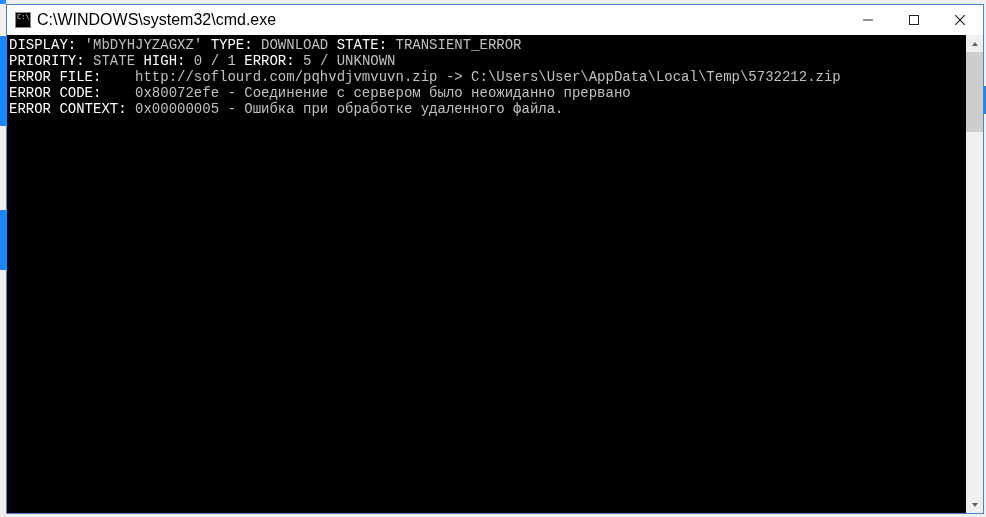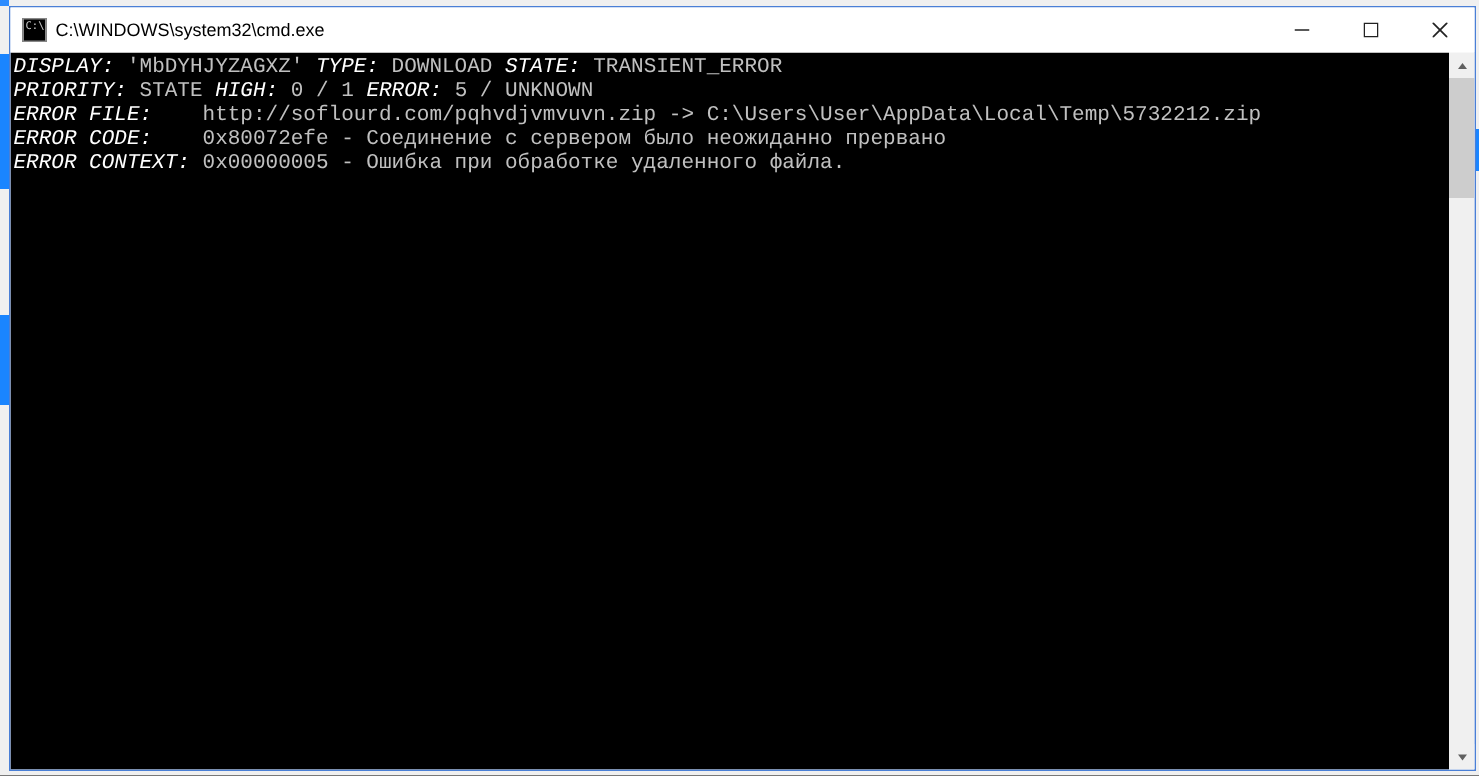--- a/index.html
+++ b/index.html
@@ -20,21 +20,21 @@
     background: #fff;
     border: 1px solid #4a7fd6;
     display: flex;
     flex-direction: column;
   }
   .titlebar {
     height: 30px;
     background: #fff;
     display: flex;
     align-items: center;
-    font-size: 12px;
+    font-size: 16px;
     color: #000;
     user-select: none;
   }
   .titlebar-icon {
     width: 16px;
     height: 16px;
     margin-left: 8px;
     margin-right: 6px;
     background: #000;
     border: 1px solid #888;
@@ -74,21 +74,21 @@
     flex: 1 1 auto;
     background: #000;
     color: #c0c0c0;
     font-family: Consolas, "Courier New", monospace;
     font-size: 14px;
     line-height: 16px;
     padding: 2px 0 2px 2px;
     white-space: pre;
     overflow: hidden;
   }
-  .console .hi { color: #fff; font-style: italic; }
+  .console .hi { color: #fff; }
   .scrollbar {
     width: 17px;
     background: #f0f0f0;
     position: relative;
   }
   .sb-btn {
     width: 17px;
     height: 17px;
     background: #f0f0f0;
     display: flex;

